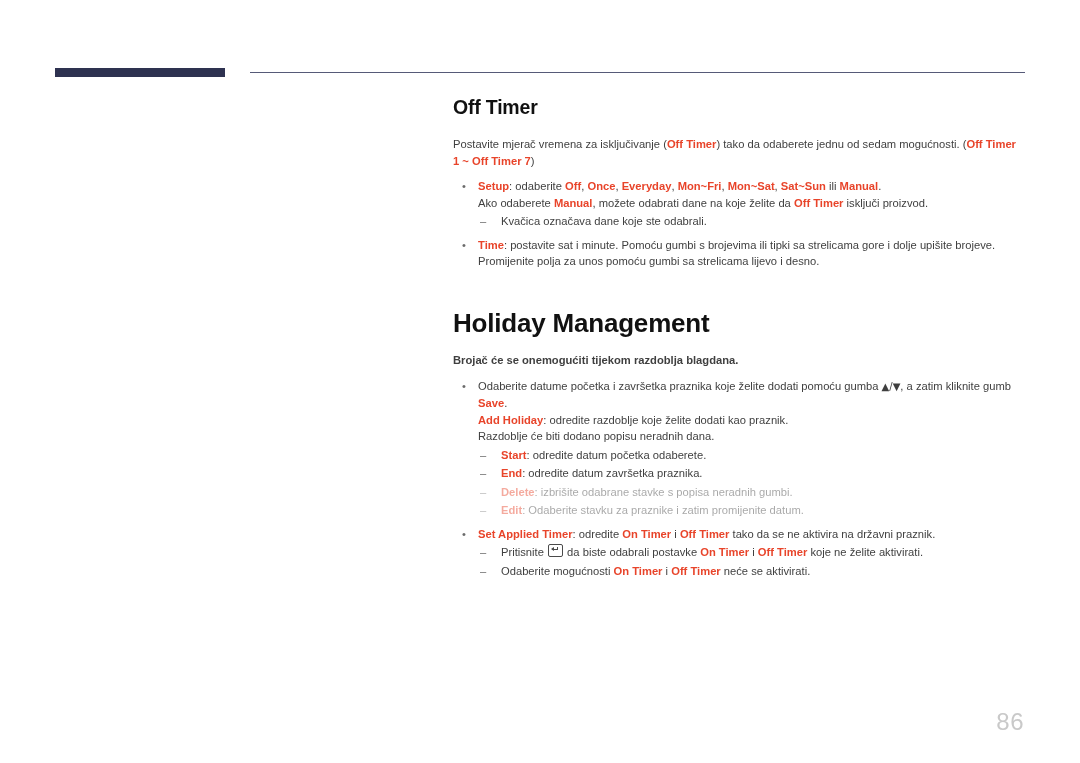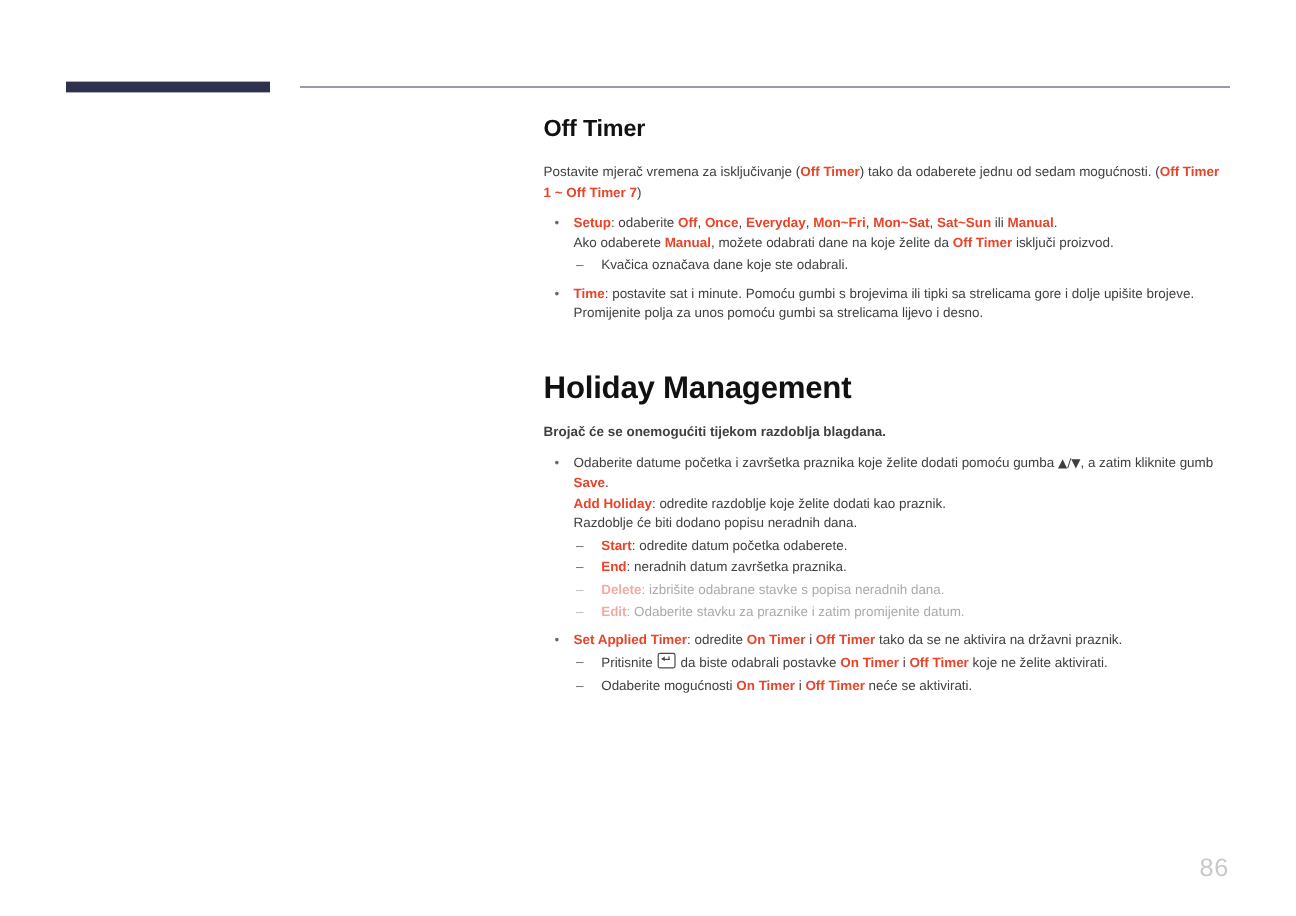--- a/index.html
+++ b/index.html
@@ -172,21 +172,21 @@
     border-top: 2.5px solid transparent;
     border-bottom: 2.5px solid transparent;
     border-right: 3px solid #4a4a4a;
   }
 
   
   .page-number {
     position: absolute;
     right: 56px;
     bottom: 27px;
-    font-size: 21px;
+    font-size: 24px;
     color: #c9c9c9;
     letter-spacing: 0.5px;
   }
 </style>
 </head>
 <body>
 
 <div class="header-rule-thick"></div>
 <div class="header-rule-thin"></div>
 
@@ -228,25 +228,25 @@
       <span class="line"><span class="accent">Add Holiday</span><span>: odredite razdoblje koje želite dodati kao praznik.</span></span>
       <span class="line">Razdoblje će biti dodano popisu neradnih dana.</span>
 
       <ul class="dashes">
         <li class="dash-item">
           <span class="dash-mark">–</span>
           <span class="accent">Start</span><span>: odredite datum početka odaberete.</span>
         </li>
         <li class="dash-item">
           <span class="dash-mark">–</span>
-          <span class="accent">End</span><span>: neradnih datum završetka praznika.</span>
+          <span class="accent">End</span><span>: odredite datum završetka praznika.</span>
         </li>
         <li class="dash-item faded">
           <span class="dash-mark">–</span>
-          <span class="accent">Delete</span><span>: izbrišite odabrane stavke s popisa neradnih dana.</span>
+          <span class="accent">Delete</span><span>: izbrišite odabrane stavke s popisa neradnih gumbi.</span>
         </li>
         <li class="dash-item faded">
           <span class="dash-mark">–</span>
           <span class="accent">Edit</span><span>: Odaberite stavku za praznike i zatim promijenite datum.</span>
         </li>
       </ul>
     </li>
 
     <li class="bullet-item">
       <span class="bullet-dot">•</span>

